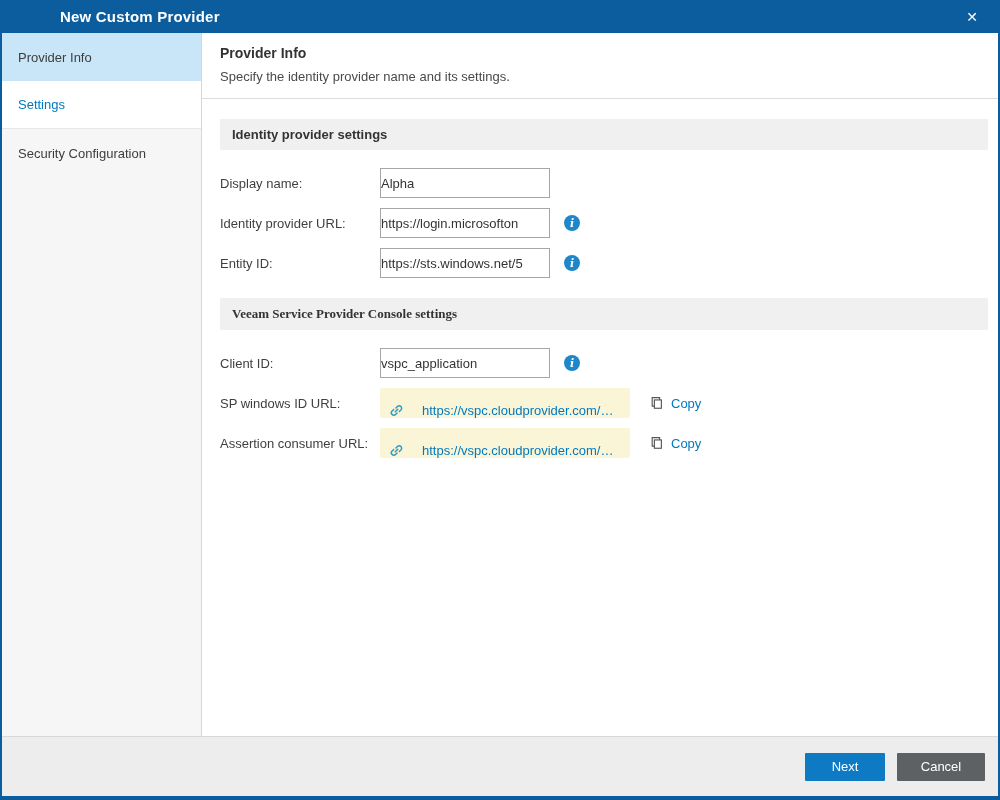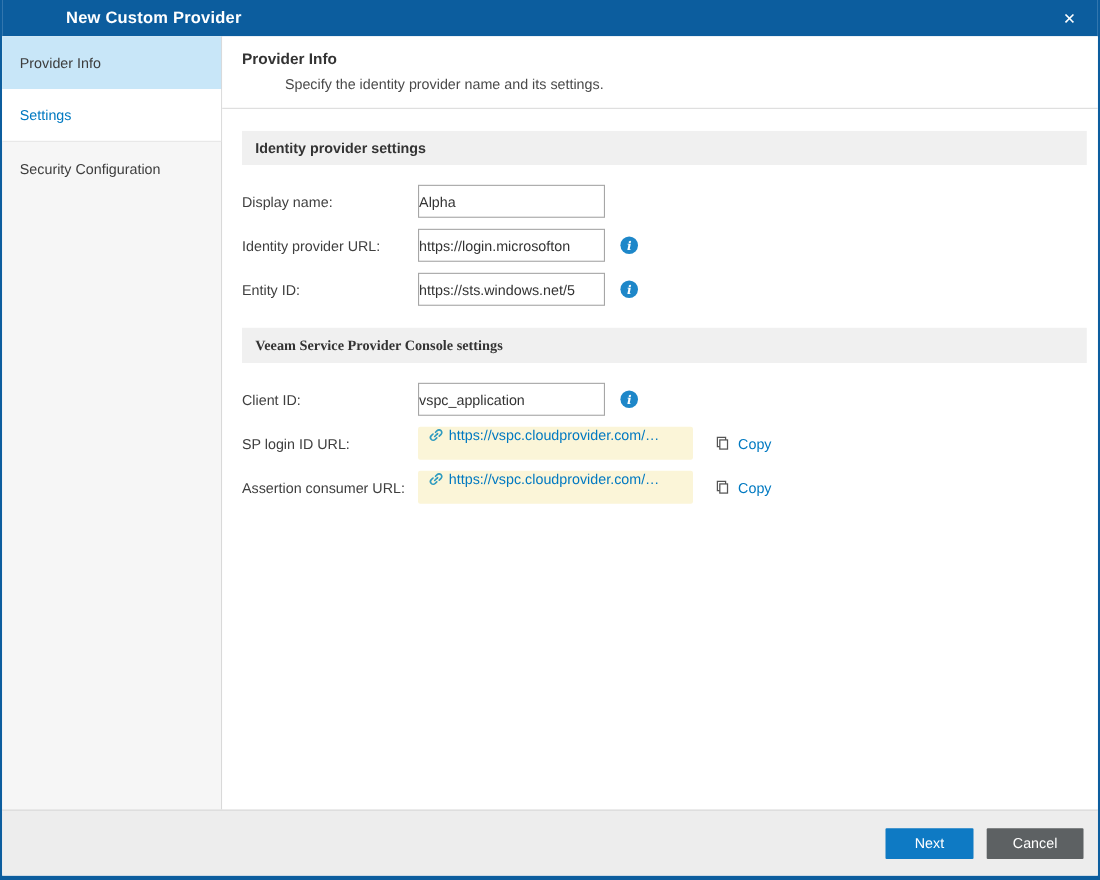--- a/index.html
+++ b/index.html
@@ -91,21 +91,20 @@
   }
   .page-title {
     font-size: 14px;
     font-weight: 700;
     color: #333333;
   }
   .page-subtitle {
     font-size: 13px;
     color: #4a4a4a;
     margin-top: 8px;
-    margin-left: 39px;
   }
   .content-body {
     flex: 1 1 auto;
     padding: 20px 10px 0 18px;
   }
   .section-bar {
     background: #f0f0f0;
     font-size: 13px;
     font-weight: 700;
     color: #333333;
@@ -154,22 +153,22 @@
     margin-left: 14px;
     flex: 0 0 16px;
   }
   .url-field {
     width: 250px;
     height: 30px;
     box-sizing: border-box;
     background: #fbf5d8;
     border-radius: 2px;
     display: flex;
-    align-items: flex-start;
-    gap: 4px;
+    align-items: flex-end;
+    gap: 18px;
     padding: 0 9px;
   }
   .link-icon {
     flex: 0 0 15px;
     display: inline-flex;
   }
   .url-text {
     color: #0079c1;
     font-size: 13px;
     white-space: nowrap;
@@ -272,21 +271,21 @@
 
         <div class="section-bar spaced">Veeam Service Provider Console settings</div>
 
         <div class="form-row">
           <span class="form-label">Client ID:</span>
           <input class="text-input" type="text" value="vspc_application" style="">
           <span class="info-icon">i</span>
         </div>
 
         <div class="form-row">
-          <span class="form-label">SP login ID URL:</span>
+          <span class="form-label">SP windows ID URL:</span>
           <span class="url-field">
             <span class="link-icon">
               <svg width="15" height="15" viewBox="0 0 16 16">
                 <g fill="none" stroke="#2f9bbf" stroke-width="1.6" stroke-linecap="round">
                   <path d="M6.6 9.4 L9.4 6.6"></path>
                   <path d="M7.4 5.3 L9 3.7 a2.6 2.6 0 0 1 3.7 3.7 L11 9"></path>
                   <path d="M8.6 10.7 L7 12.3 a2.6 2.6 0 0 1 -3.7 -3.7 L5 7"></path>
                 </g>
               </svg>
             </span>

